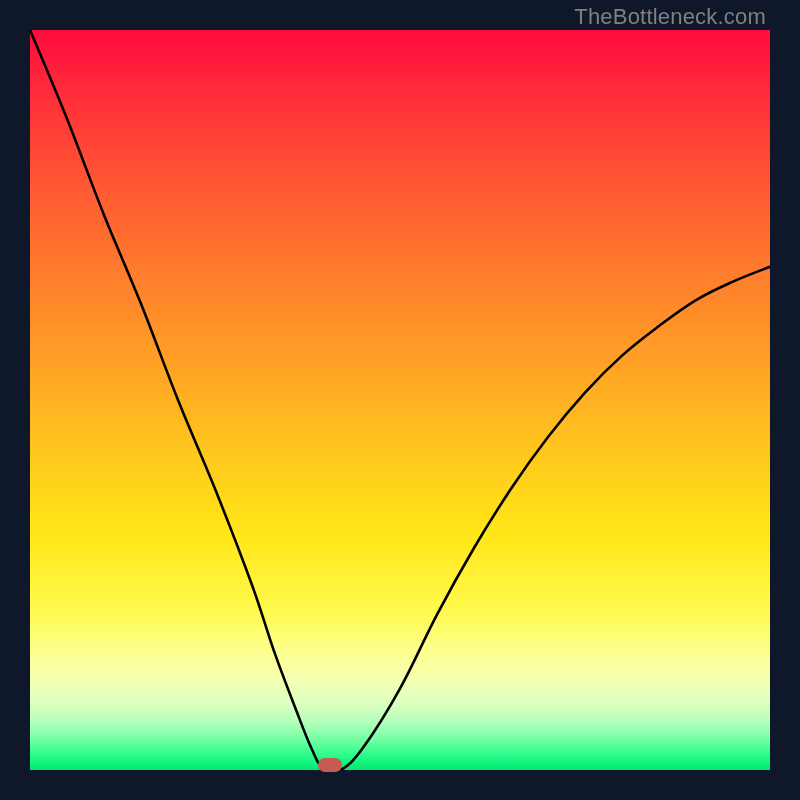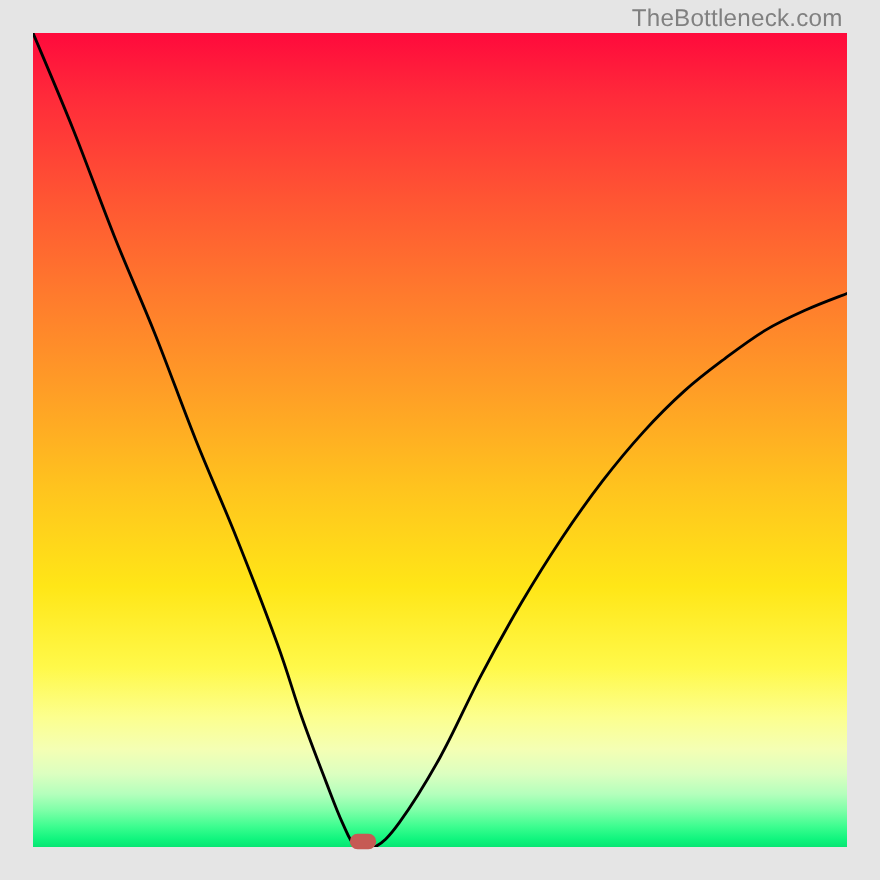--- a/index.html
+++ b/index.html
@@ -8,21 +8,21 @@
     width: 800px;
     height: 800px;
     overflow: hidden;
     background: #000;
     font-family: Arial, Helvetica, sans-serif;
   }
   .frame {
     position: relative;
     width: 800px;
     height: 800px;
-    background: #e5e5e5;
+    background: #0f172a;
   }
   .plot-area {
     position: absolute;
     left: 30px;
     top: 30px;
     width: 740px;
     height: 740px;
     
     background: linear-gradient(
       to bottom,

